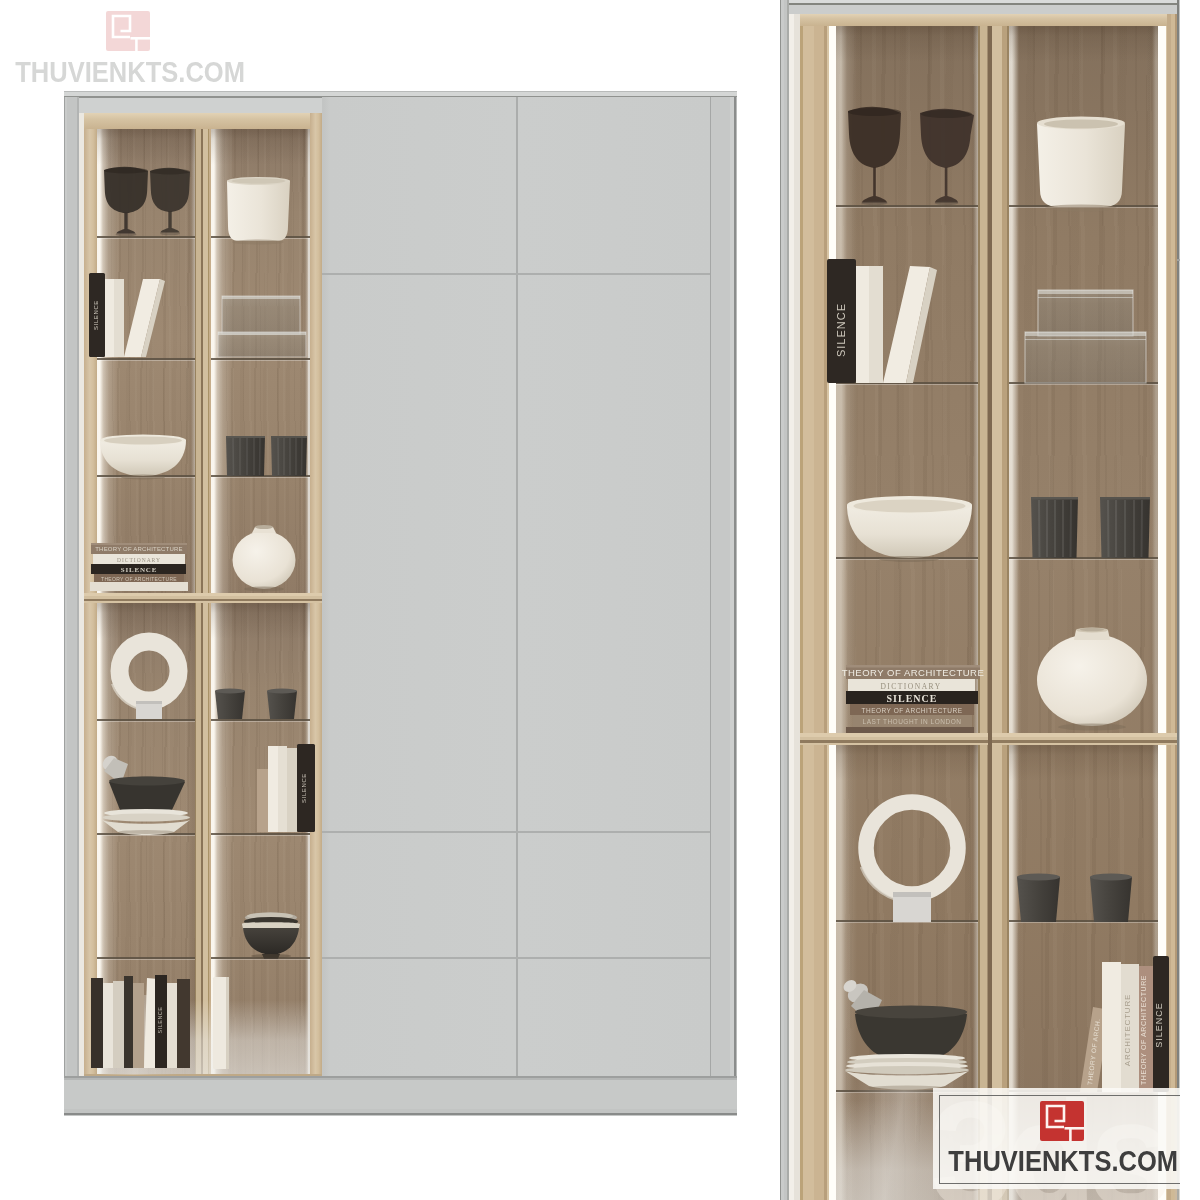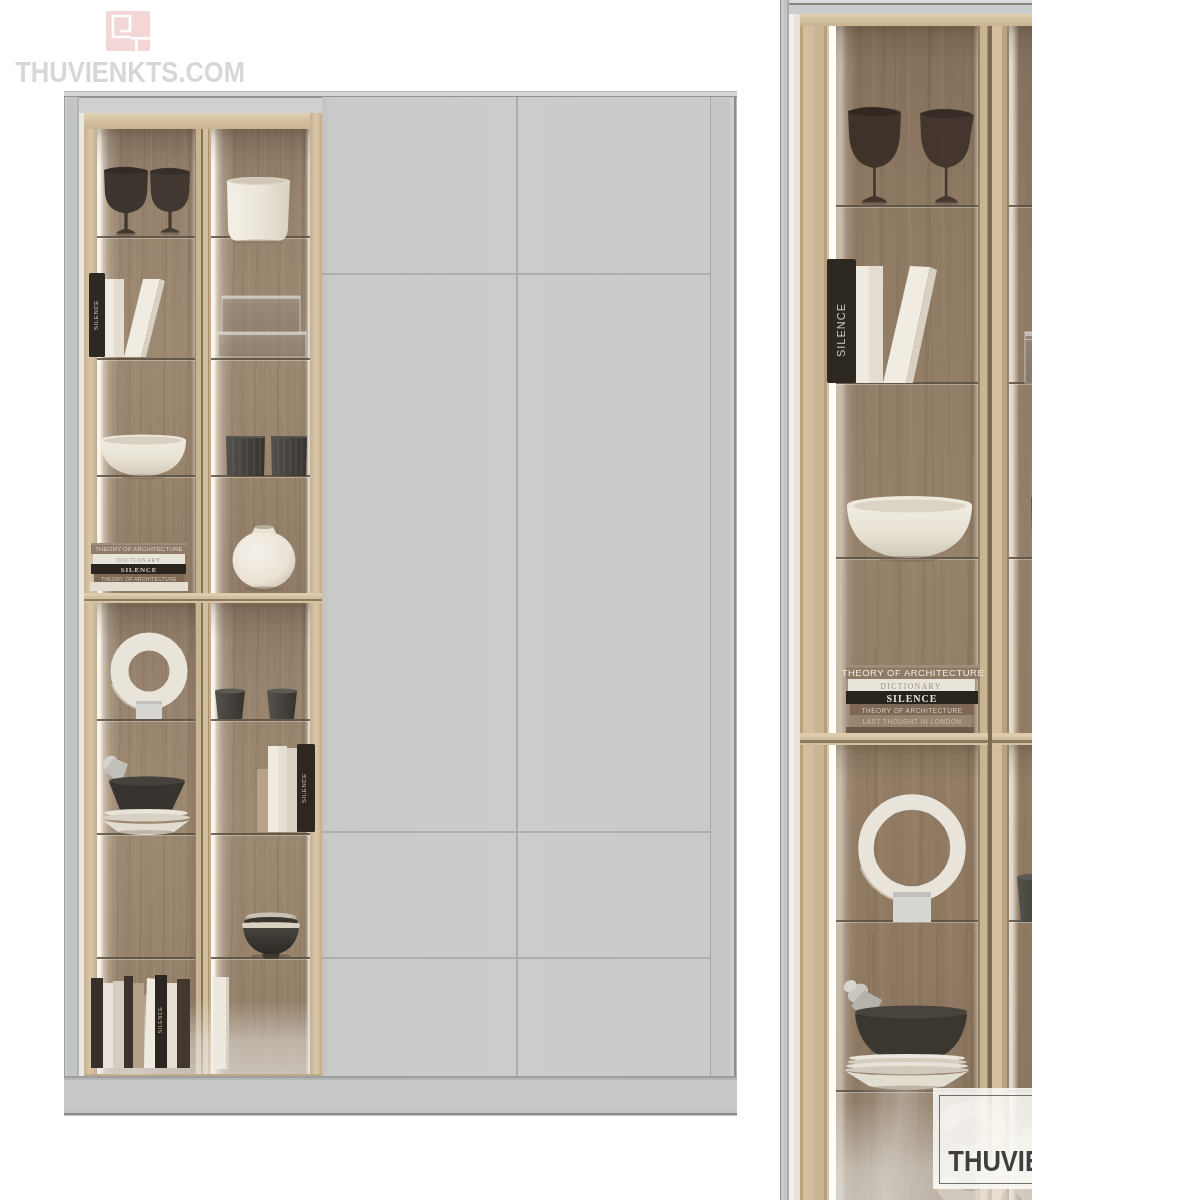--- a/index.html
+++ b/index.html
@@ -1,16 +1,16 @@
 <!DOCTYPE html>
 <html><head>
 <meta charset="utf-8">
 <style>
   html,body{margin:0;padding:0;background:#ffffff;}
-  #page{position:relative;width:1032px;height:1200px;background:#ffffff;overflow:hidden;
+  #page{position:relative;width:1180px;height:1200px;background:#ffffff;overflow:hidden;
         font-family:"Liberation Sans", sans-serif;}
   .abs{position:absolute;}
   
   .woodback{background:
     repeating-linear-gradient(90.6deg, rgba(58,40,22,0.07) 0 2px, rgba(0,0,0,0) 2px 9px, rgba(58,40,22,0.03) 9px 13px, rgba(0,0,0,0) 13px 23px),
     repeating-linear-gradient(89.5deg, rgba(44,28,14,0.05) 0 1px, rgba(0,0,0,0) 1px 6px, rgba(255,240,220,0.035) 6px 8px, rgba(0,0,0,0) 8px 17px),
     linear-gradient(180deg,#8b7866 0%,#98846e 18%,#9e8972 45%,#98836c 75%,#907b66 100%);}
   .woodback2{background:
     repeating-linear-gradient(90.6deg, rgba(58,40,22,0.07) 0 4px, rgba(0,0,0,0) 4px 18px, rgba(58,40,22,0.03) 18px 26px, rgba(0,0,0,0) 26px 46px),
     repeating-linear-gradient(89.5deg, rgba(44,28,14,0.05) 0 2px, rgba(0,0,0,0) 2px 12px, rgba(255,240,220,0.035) 12px 16px, rgba(0,0,0,0) 16px 34px),

